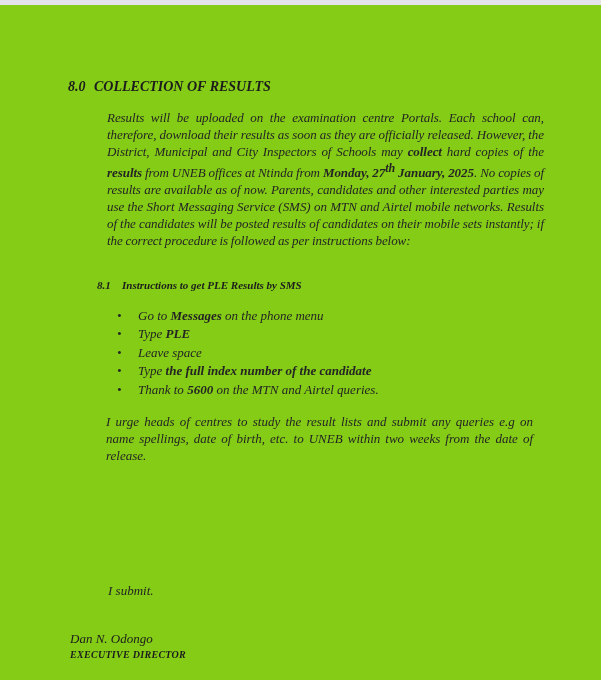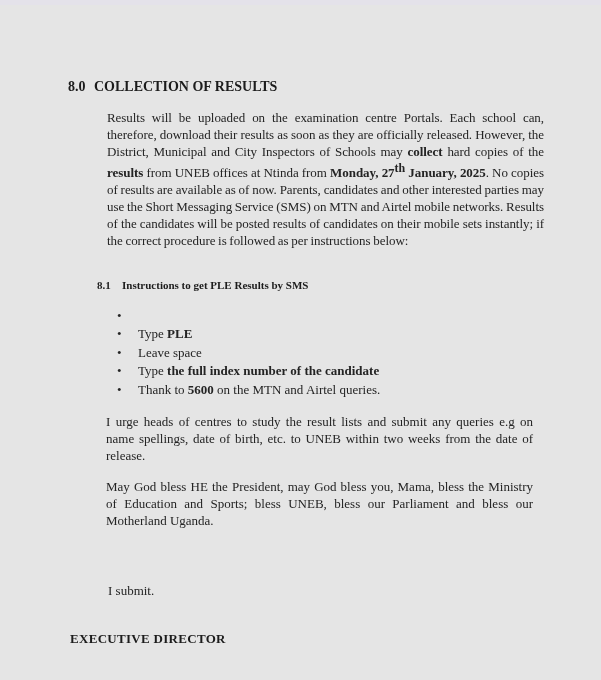--- a/index.html
+++ b/index.html
@@ -1,21 +1,21 @@
 <!DOCTYPE html>
 <html><head>
 <meta charset="utf-8">
 <style>
   html,body{margin:0;padding:0;}
   body{
     width:601px;height:680px;background:#ffffff;
     font-family:"Liberation Serif","DejaVu Serif",serif;
     color:#242424;position:relative;overflow:hidden;
   }
-  .page{position:absolute;inset:0;background:#e5e5e5;}
+  .page{position:absolute;inset:0;background:#84cc16;font-style:italic;}
   .topbar{position:absolute;top:0;left:0;width:601px;height:5px;background:#e4e2ea;}
 
   .h1{position:absolute;top:79px;left:68px;font-weight:bold;font-size:14px;color:#1c1c1c;white-space:nowrap;}
   .h1 .num{display:inline-block;width:26px;}
   .h2{position:absolute;top:279px;left:97px;font-weight:bold;font-size:11px;color:#1c1c1c;white-space:nowrap;}
   .h2 .num{display:inline-block;width:25px;}
 
   .para{position:absolute;margin:0;font-size:13px;line-height:17px;text-align:justify;}
   #para1{top:109px;left:107px;width:437px;word-spacing:-0.5px;letter-spacing:-0.05px;}
   #para2{top:413px;left:106px;width:427px;}
@@ -26,37 +26,38 @@
   #para5{top:582px;left:108px;}
 
   .bullets{position:absolute;top:307px;left:117px;margin:0;padding:0;list-style:none;width:435px;}
   .bullets li{display:flex;line-height:18.4px;font-size:13px;}
   .marker{width:21px;flex:none;}
 
   .b{font-weight:bold;}
   .sup{font-size:12px;vertical-align:5px;font-weight:bold;}
 
   .sig{position:absolute;top:631px;left:70px;font-size:13px;line-height:15.5px;color:#1c1c1c;}
-  .sig .title{font-weight:bold;font-size:13px;letter-spacing:0.3px;}
+  .sig .title{font-weight:bold;font-size:10px;letter-spacing:0.3px;}
 </style>
 </head>
 <body style="color: rgb(36, 36, 36);">
 
 <div class="page">
   <div class="topbar" style="background: rgb(228, 226, 234);"></div>
 
   <div class="h1"><span class="num">8.0</span><span>COLLECTION OF RESULTS</span></div>
 
   <p class="para" id="para1"><span>Results will be uploaded on the examination centre Portals. Each school can, therefore, download their results as soon as they are officially released. However, the District, Municipal and City Inspectors of Schools may </span><span class="b">collect</span><span> hard copies of the </span><span class="b">results</span><span> from UNEB offices at Ntinda from </span><span class="b">Monday, 27</span><span class="sup">th</span><span class="b"> January, 2025</span><span>. No copies of results are available as of now. Parents, candidates and other interested parties may use the Short Messaging Service (SMS) on MTN and Airtel mobile networks. Results of the candidates will be posted results of candidates on their mobile sets instantly; if the correct procedure is followed as per instructions below:</span></p>
 
   <div class="h2"><span class="num">8.1</span><span>Instructions to get PLE Results by SMS</span></div>
 
   <ul class="bullets">
     <li>
         <span class="marker">•</span>
+        <span><span>Go to </span><span class="b">Messages</span><span> on the phone menu</span></span>
       </li>
     <li>
         <span class="marker">•</span>
         <span><span>Type </span><span class="b">PLE</span><span></span></span>
       </li>
     <li>
         <span class="marker">•</span>
         <span><span>Leave space</span><span class="b"></span><span></span></span>
       </li>
     <li>
@@ -64,21 +65,21 @@
         <span><span>Type </span><span class="b">the full index number of the candidate</span><span></span></span>
       </li>
     <li>
         <span class="marker">•</span>
         <span><span>Thank to </span><span class="b">5600</span><span> on the MTN and Airtel queries.</span></span>
       </li>
   </ul>
 
   <p class="para" id="para2">I urge heads of centres to study the result lists and submit any queries e.g on name spellings, date of birth, etc. to UNEB within two weeks from the date of release.</p>
 
-  <p class="para" id="para3">May God bless HE the President, may God bless you, Mama, bless the Ministry of Education and Sports; bless UNEB, bless our Parliament and bless our Motherland Uganda.</p>
 
 
   <p class="line" id="para5">I submit.</p>
 
   <div class="sig">
+    <div>Dan N. Odongo</div>
     <div class="title">EXECUTIVE DIRECTOR</div>
   </div>
 </div>
 
 </body></html>

